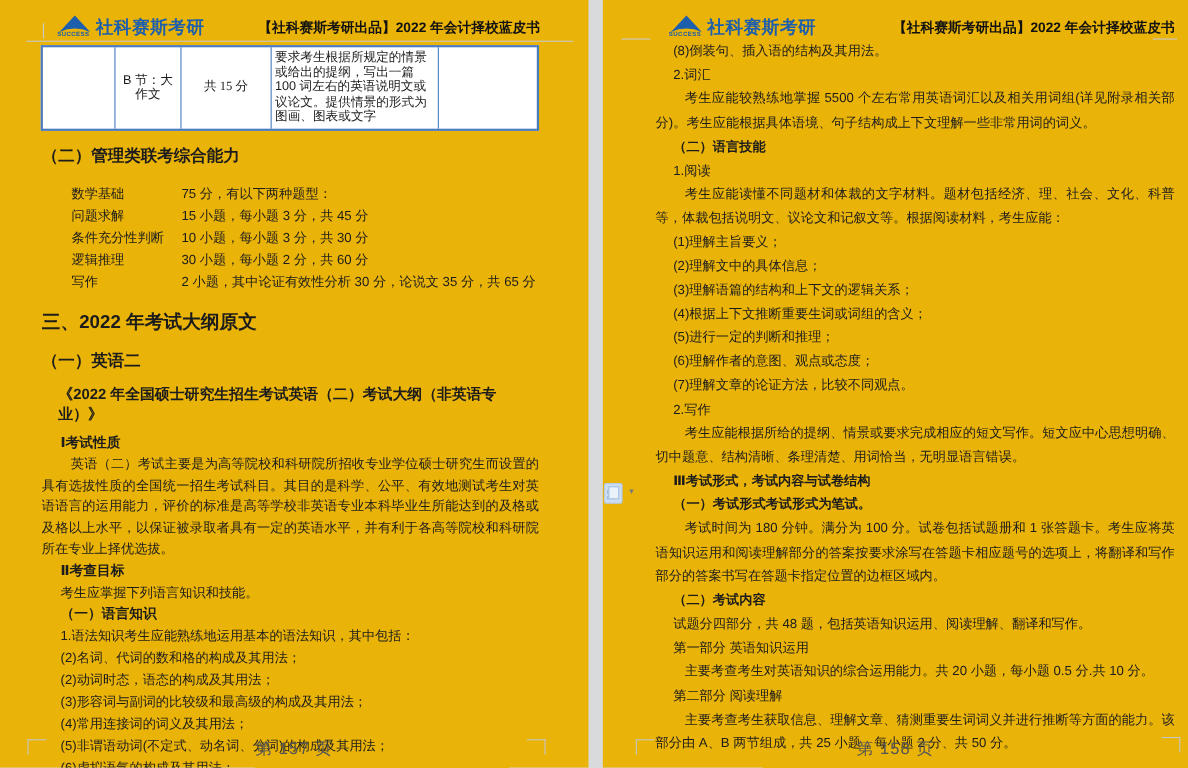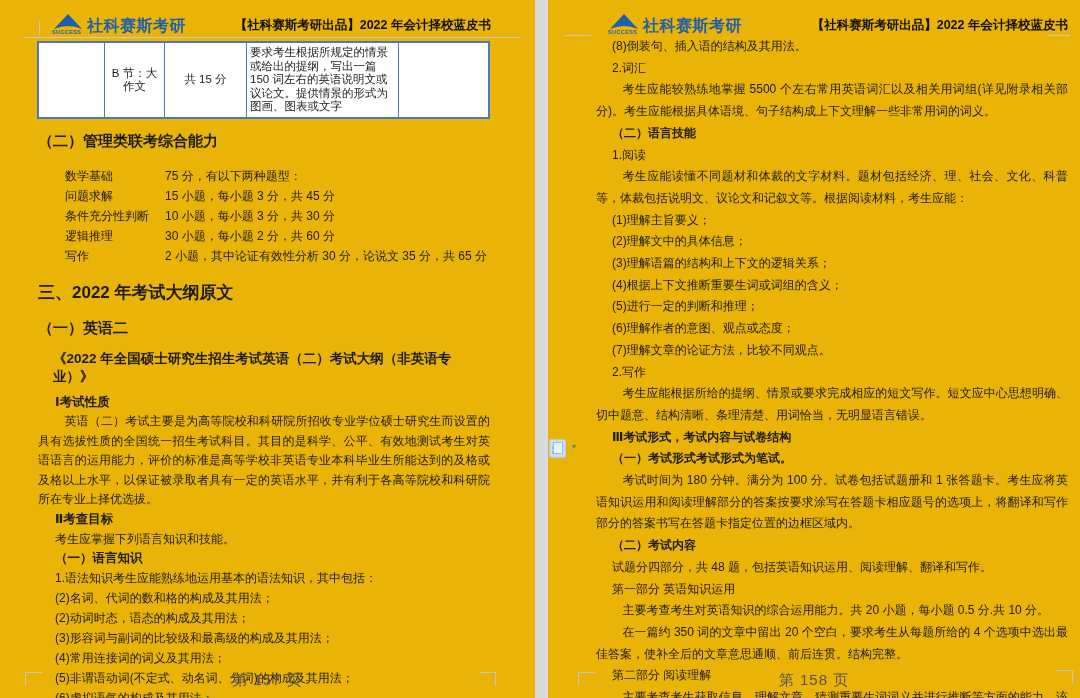--- a/index.html
+++ b/index.html
@@ -37,21 +37,21 @@
   .score-table{
     position:absolute;left:37px;top:41px;width:453px;height:78px;
     display:flex;border:2px solid #4a7abf;box-sizing:border-box;background:#fff;
   }
   .score-table .cell{
     border-right:1.5px solid #4a7abf;box-sizing:border-box;
     display:flex;align-items:center;justify-content:center;
     font-size:11.5px;line-height:13.5px;text-align:center;padding:2px 3px;
   }
   .score-table .cell:last-child{border-right:0;}
-  .c1{width:66px;} .c2{width:60px;} .c3{width:82px;}
+  .c1{width:66px;} .c2{width:60px;} .c3{width:82px;font-family:Liberation Serif, serif;}
   .c4{width:152px;text-align:left !important;justify-content:flex-start;align-items:flex-start;padding-top:3px;}
   .c5{flex:1;}
 
   
   .flow-left{position:absolute;left:38px;top:132px;width:452px;font-size:12px;}
   .flow-left p,.flow-left h1,.flow-left h2,.flow-left h3,.flow-left h4{margin:0;}
   .sec-h2{font-size:15px;font-weight:bold;margin-bottom:15px !important;}
   .score-row{line-height:20px;padding-left:27px;}
   .score-row .lbl{display:inline-block;width:100px;}
   .h1-title{font-size:17px;font-weight:bold;margin-top:15px !important;margin-bottom:15px !important;}
@@ -103,21 +103,21 @@
 
   <div class="vtick" style="left:39px;top:21px;height:14px;"></div>
   <div class="hline" style="left:24px;right:14px;top:37px;"></div>
   <div class="cm tl" style="left:25px;top:672px;"></div>
   <div class="cm tr" style="left:479px;top:672px;"></div>
 
   <div class="score-table">
     <div class="cell c1"></div>
     <div class="cell c2">B 节：大作文</div>
     <div class="cell c3">共 15 分</div>
-    <div class="cell c4">要求考生根据所规定的情景或给出的提纲，写出一篇 150 词左右的英语说明文或议论文。提供情景的形式为图画、图表或文字</div>
+    <div class="cell c4">要求考生根据所规定的情景或给出的提纲，写出一篇 100 词左右的英语说明文或议论文。提供情景的形式为图画、图表或文字</div>
     <div class="cell c5"></div>
   </div>
 
   <div class="flow-left">
     <h2 class="sec-h2">（二）管理类联考综合能力</h2>
 
     <p class="score-row">
       <span class="lbl">数学基础</span><span>75 分，有以下两种题型：</span>
     </p>
     <p class="score-row">
@@ -193,21 +193,20 @@
     <p class="item">(7)理解文章的论证方法，比较不同观点。</p>
     <p class="item">2.写作</p>
     <p class="para">考生应能根据所给的提纲、情景或要求完成相应的短文写作。短文应中心思想明确、切中题意、结构清晰、条理清楚、用词恰当，无明显语言错误。</p>
     <p class="bold">Ⅲ考试形式，考试内容与试卷结构</p>
     <p class="bold">（一）考试形式考试形式为笔试。</p>
     <p class="para">考试时间为 180 分钟。满分为 100 分。试卷包括试题册和 1 张答题卡。考生应将英语知识运用和阅读理解部分的答案按要求涂写在答题卡相应题号的选项上，将翻译和写作部分的答案书写在答题卡指定位置的边框区域内。</p>
     <p class="bold">（二）考试内容</p>
     <p class="item">试题分四部分，共 48 题，包括英语知识运用、阅读理解、翻译和写作。</p>
     <p class="item">第一部分  英语知识运用</p>
     <p class="para">主要考查考生对英语知识的综合运用能力。共 20 小题，每小题 0.5 分.共 10 分。</p>
-    <p class="para">在一篇约 350 词的文章中留出 20 个空白，要求考生从每题所给的 4 个选项中选出最佳答案，使补全后的文章意思通顺、前后连贯。结构完整。</p>
     <p class="item">第二部分  阅读理解</p>
     <p class="para">主要考查考生获取信息、理解文章、猜测重要生词词义并进行推断等方面的能力。该部分由 A、B 两节组成，共 25 小题，每小题 2 分、共 50 分。</p>
 
   </div>
 
   <div class="footer">第 158 页</div>
 </div>
 
 <div class="paste-widget">
   <div class="paste-btn" title="">

